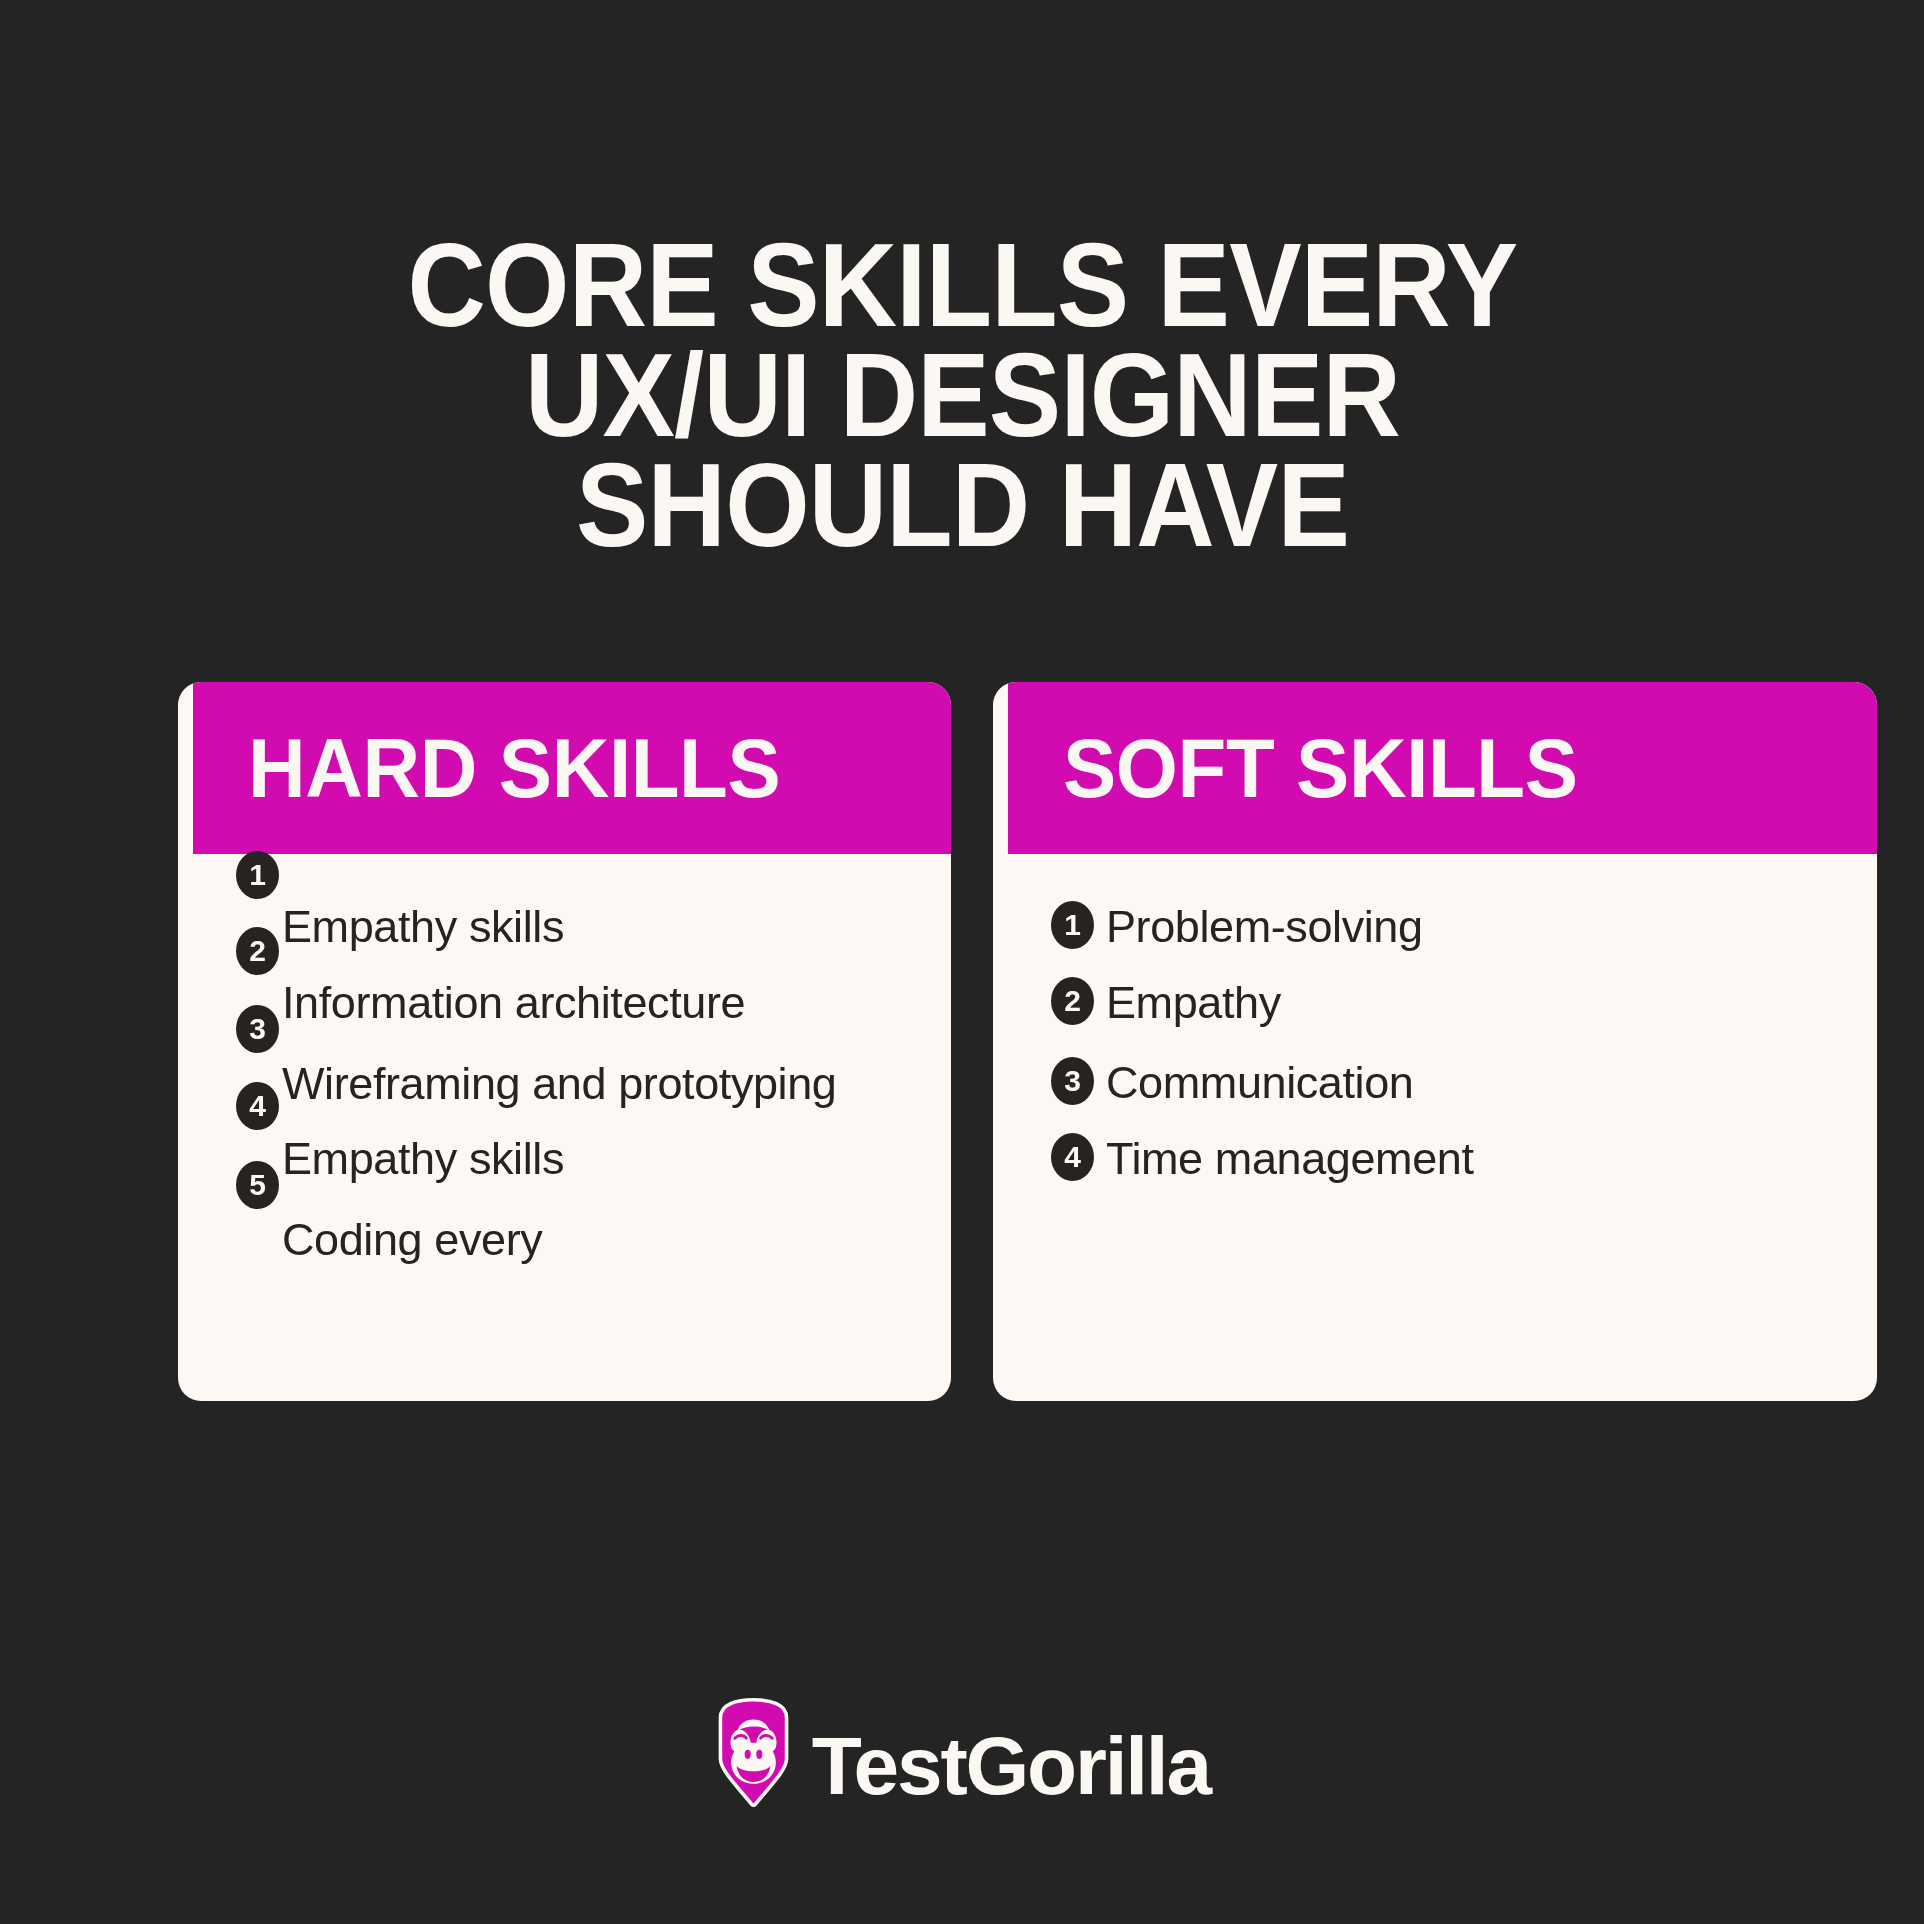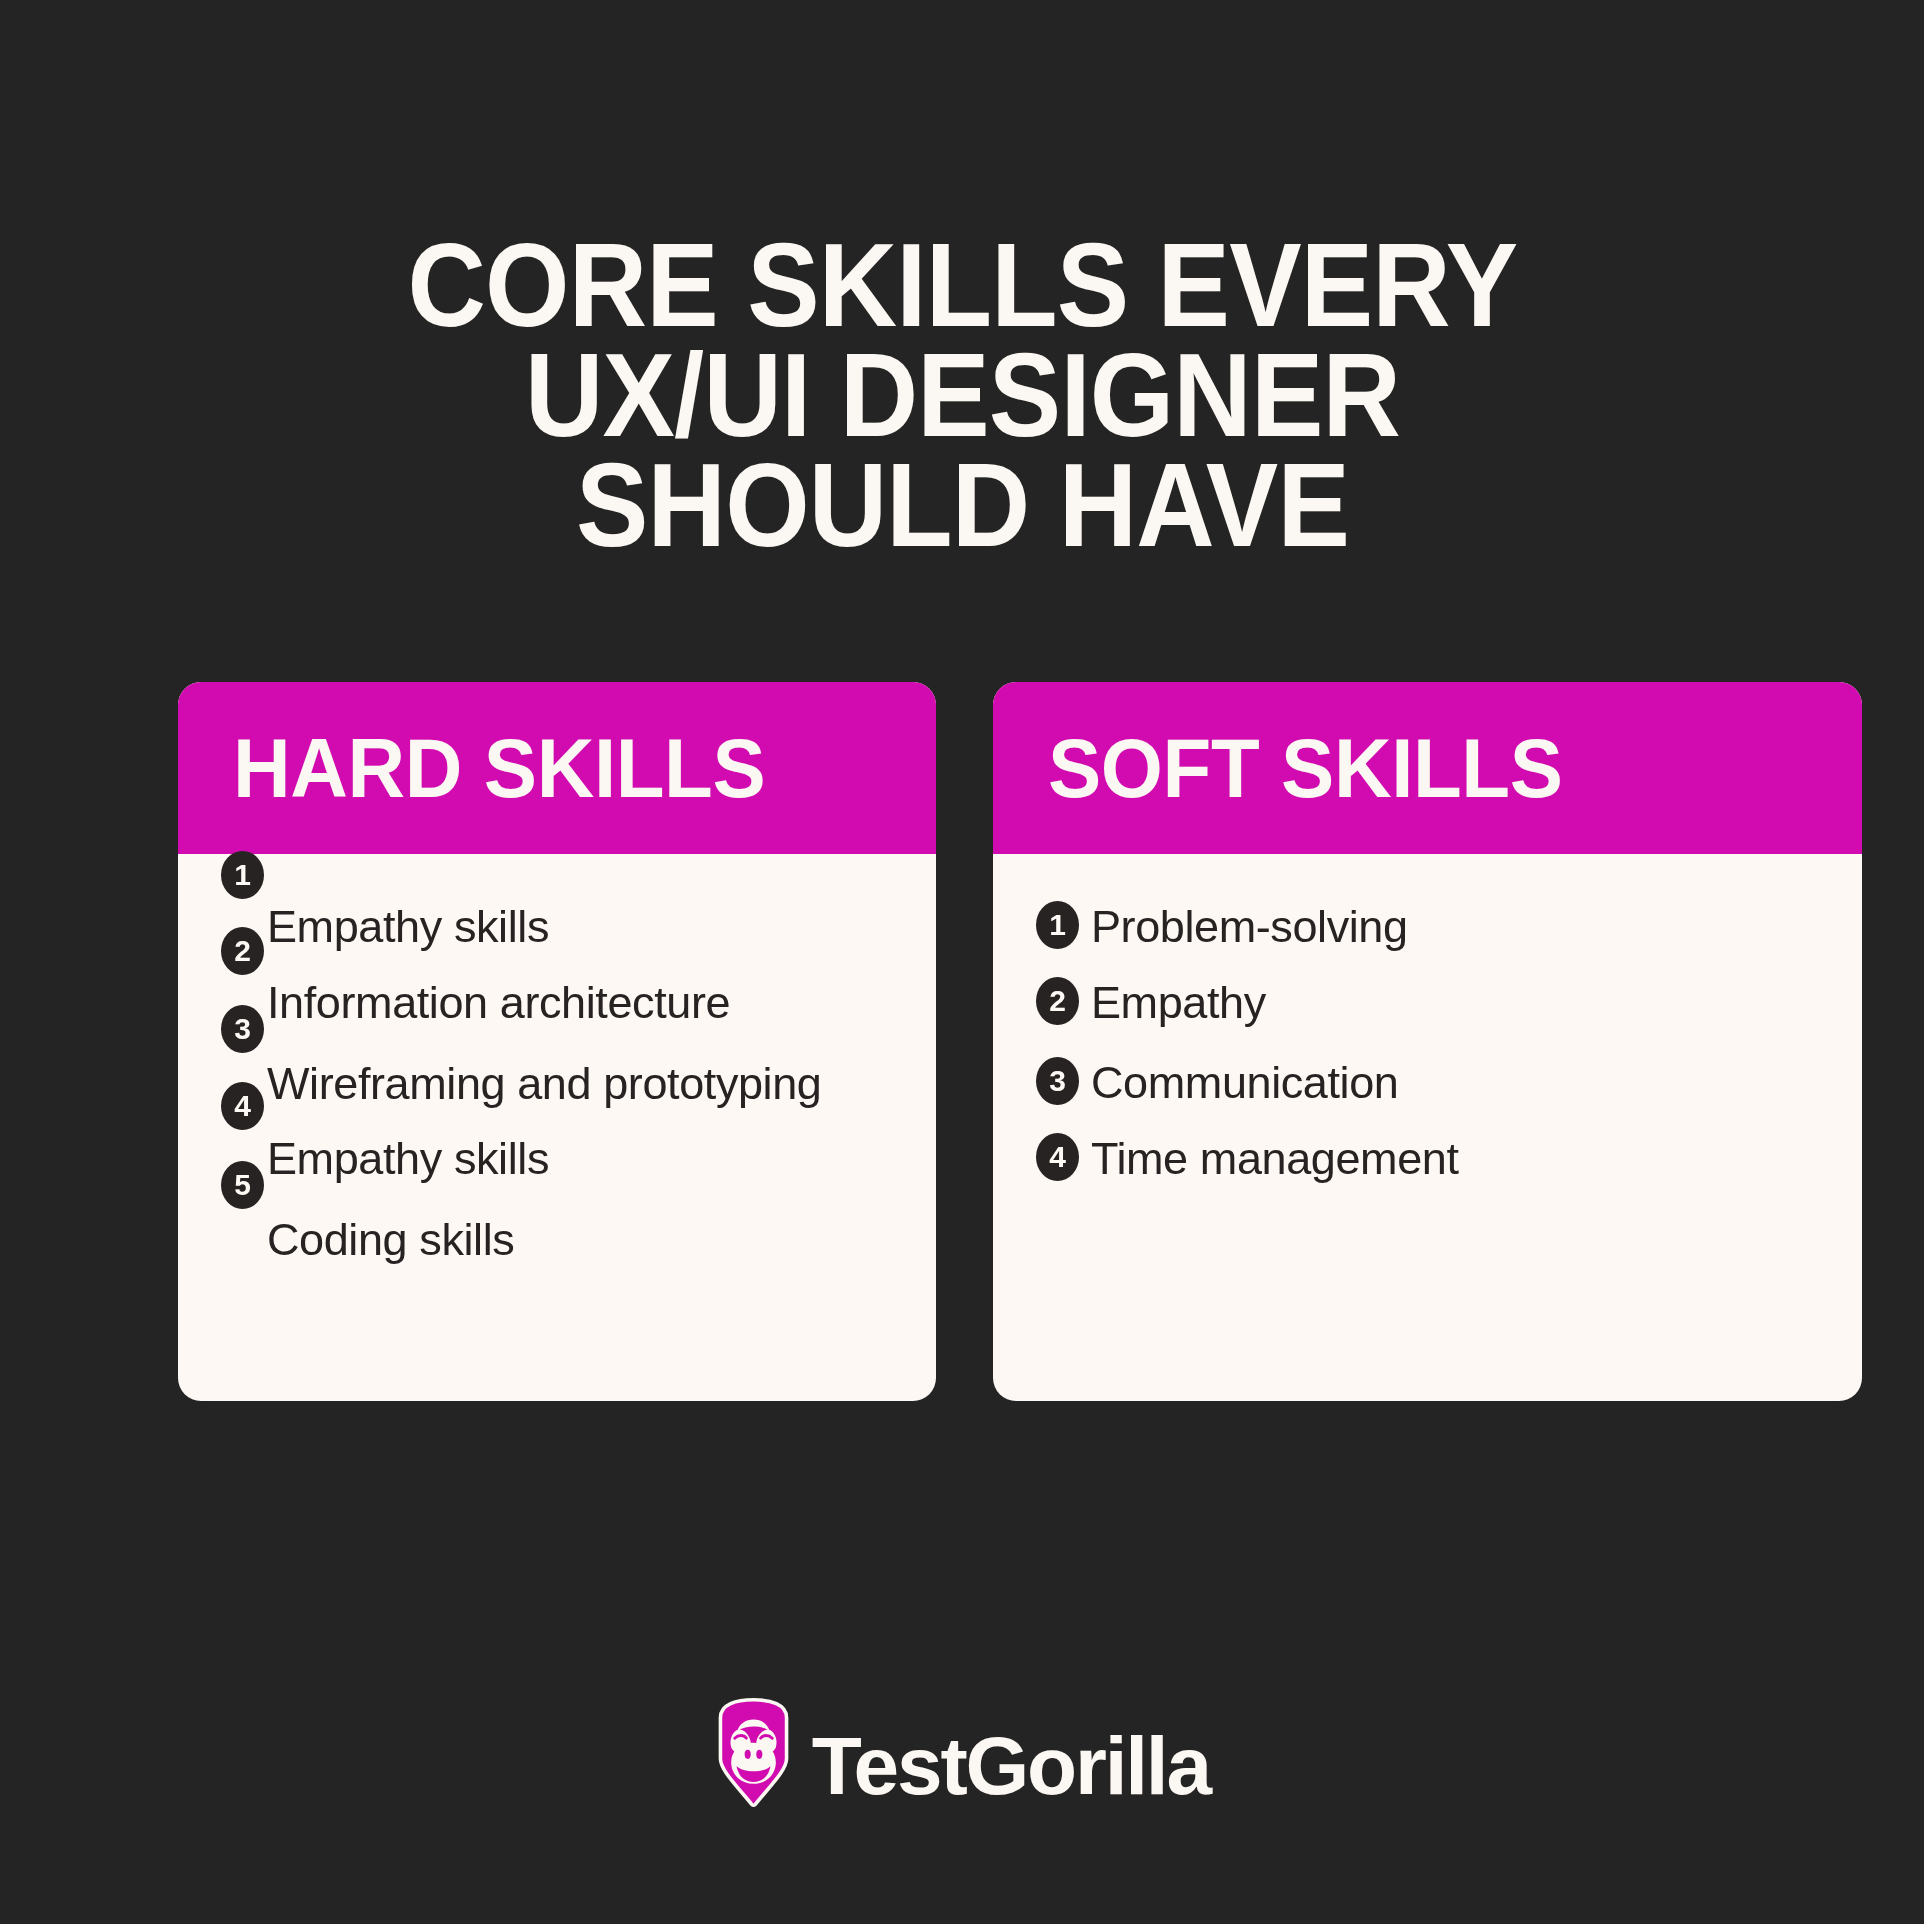--- a/index.html
+++ b/index.html
@@ -35,20 +35,21 @@
   .title .tline { display: block; white-space: nowrap; }
 
   
   .card {
     position: absolute;
     top: 682px;
     height: 719px;
     border-radius: 23px;
     overflow: hidden;
     background: #FDF8F3;
+    padding-left: 15px;
   }
   .card.left  { left: 178px;  width: 758px; }
   .card.right { left: 993px; width: 869px; }
 
   .card-head {
     height: 172px;
     background: #D10BAF;
     display: flex;
     align-items: center;
     padding-left: 55px;
@@ -147,21 +148,21 @@
     <div class="badge" style="top:-2.7px">1</div>
     <div class="badge" style="top:73px">2</div>
     <div class="badge" style="top:151px">3</div>
     <div class="badge" style="top:228px">4</div>
     <div class="badge" style="top:307px">5</div>
 
     <div class="item-label" style="top:50px">Empathy skills</div>
     <div class="item-label" style="top:207px">Wireframing and prototyping</div>
     <div class="item-label" style="top:126px">Information architecture</div>
     <div class="item-label" style="top:282px">Empathy skills</div>
-    <div class="item-label" style="top:363px">Coding skills</div>
+    <div class="item-label" style="top:363px">Coding every</div>
   </div>
 </section>
 
 <section class="card right">
   <div class="card-head">
     <h2>Soft skills</h2>
   </div>
   <div class="card-body">
     <div class="badge" style="top:47px">1</div>
     <div class="badge" style="top:123px">2</div>

